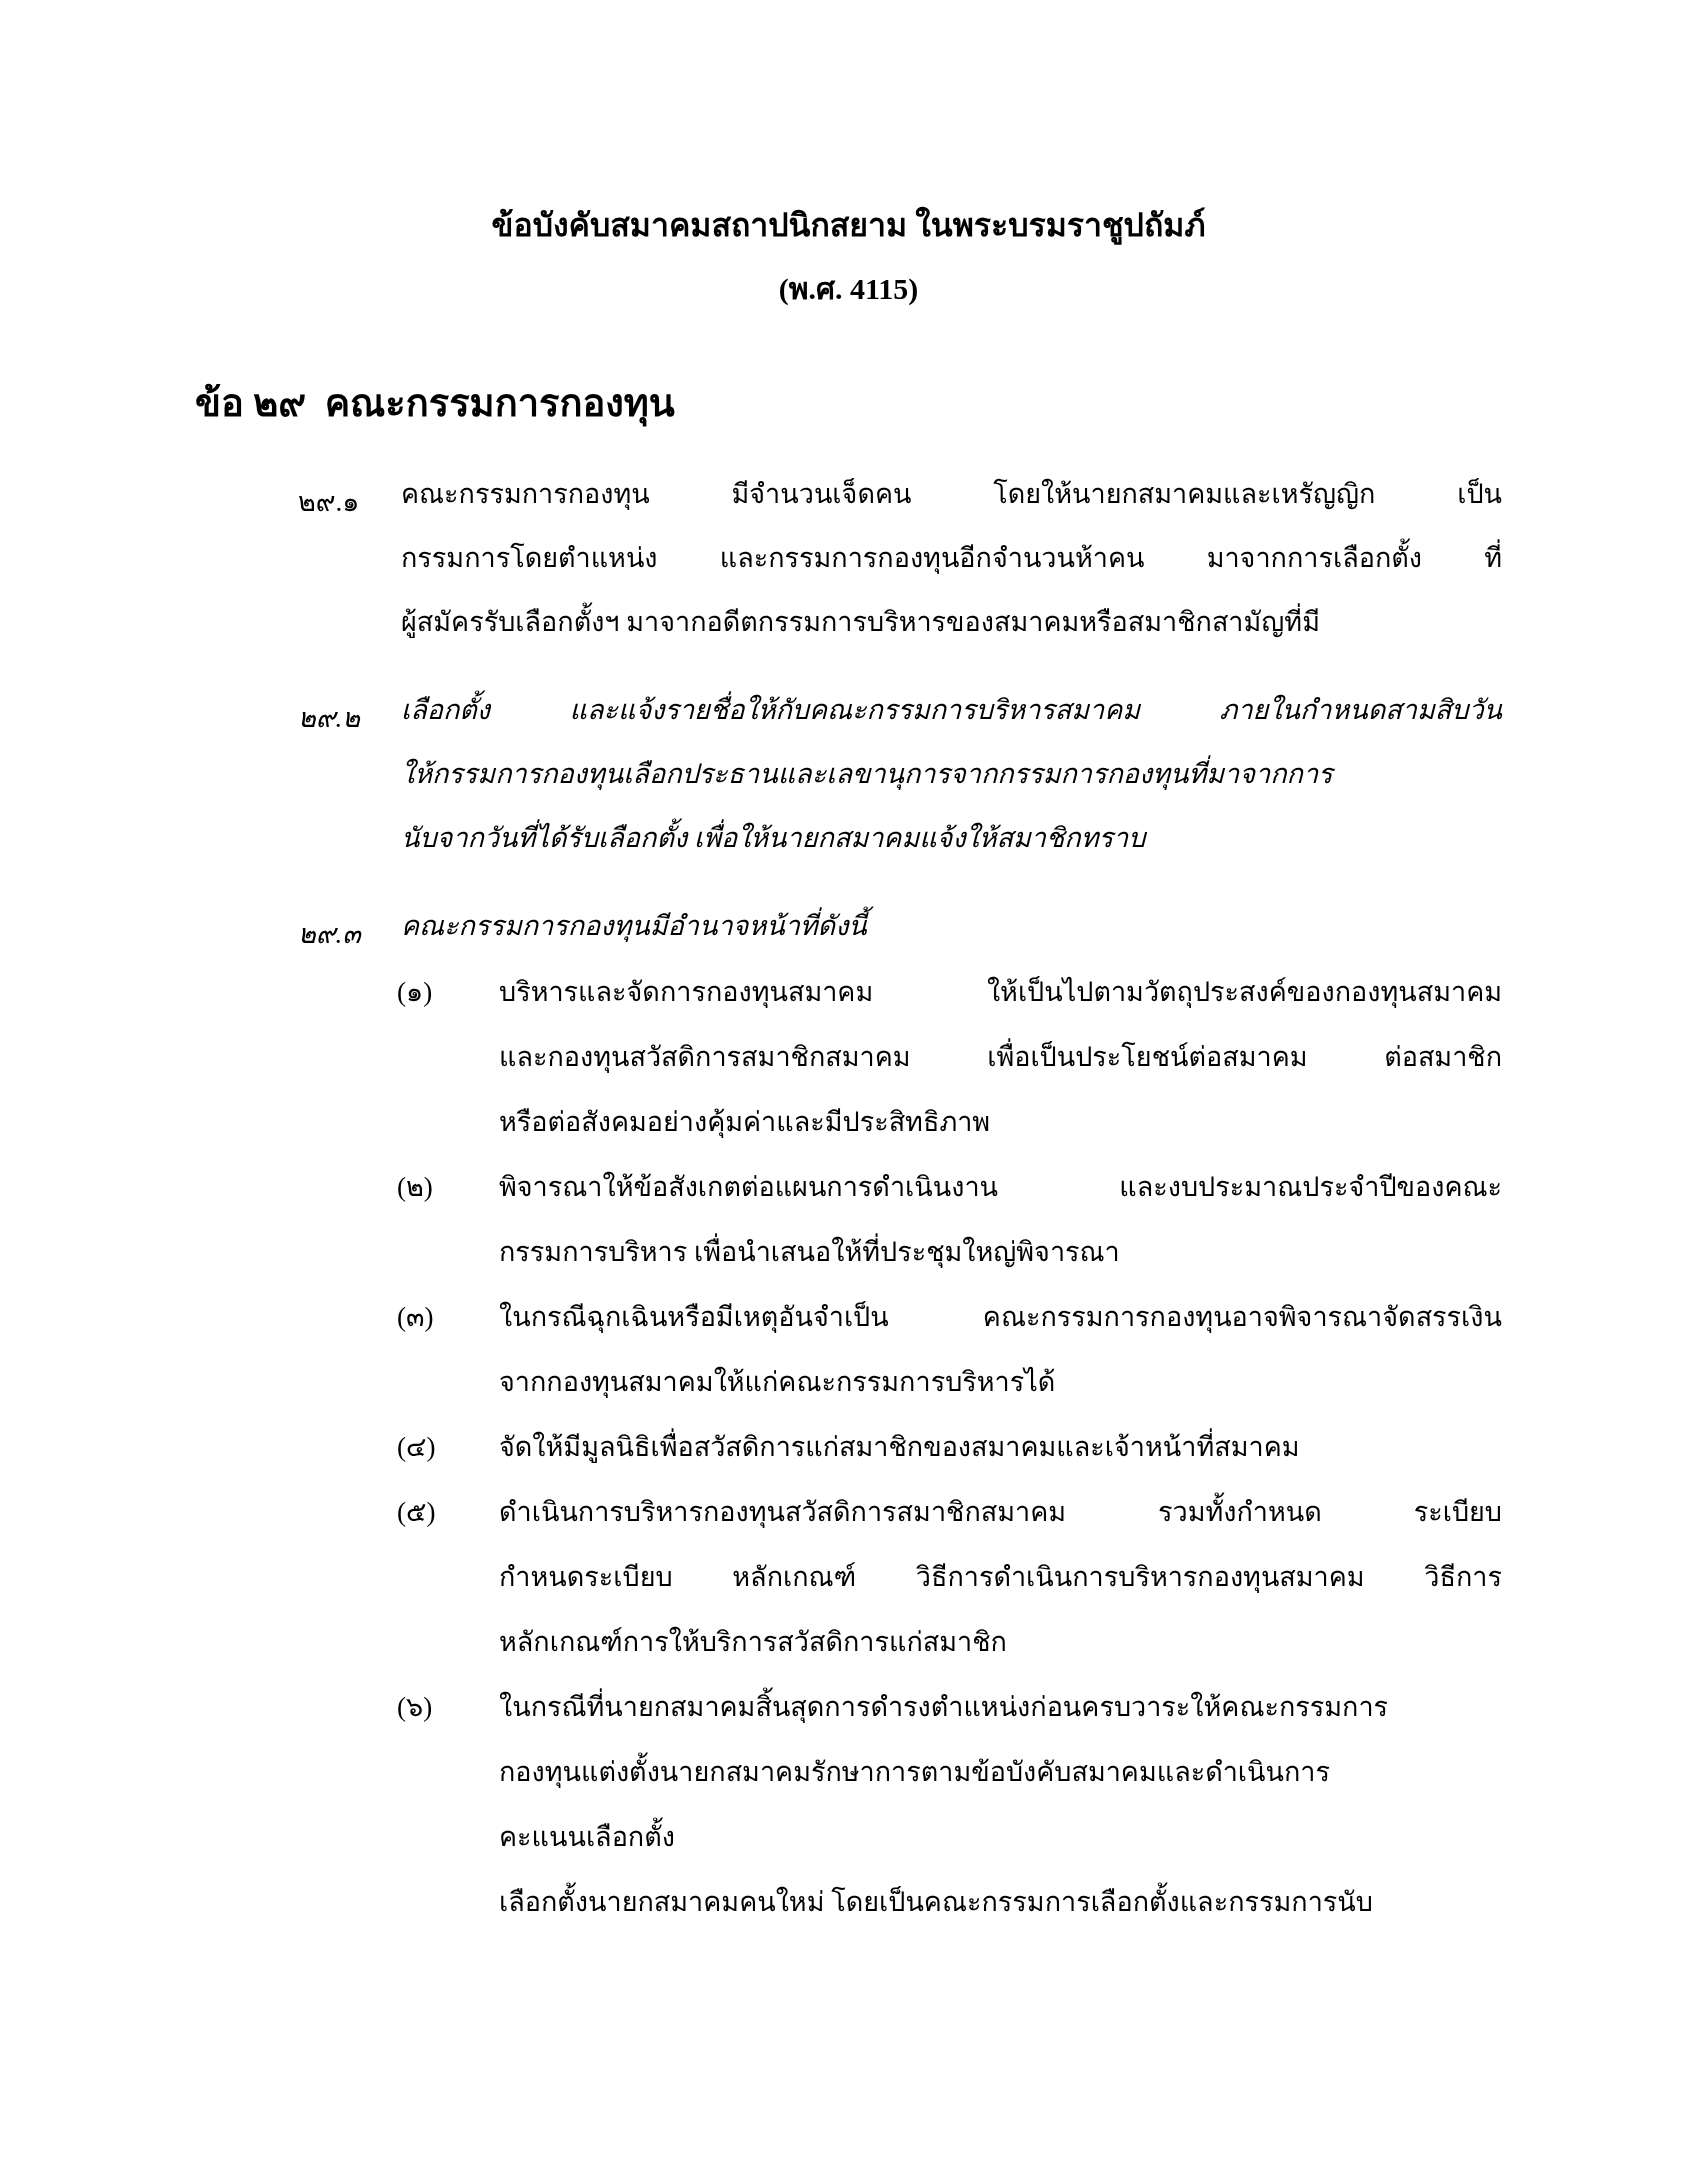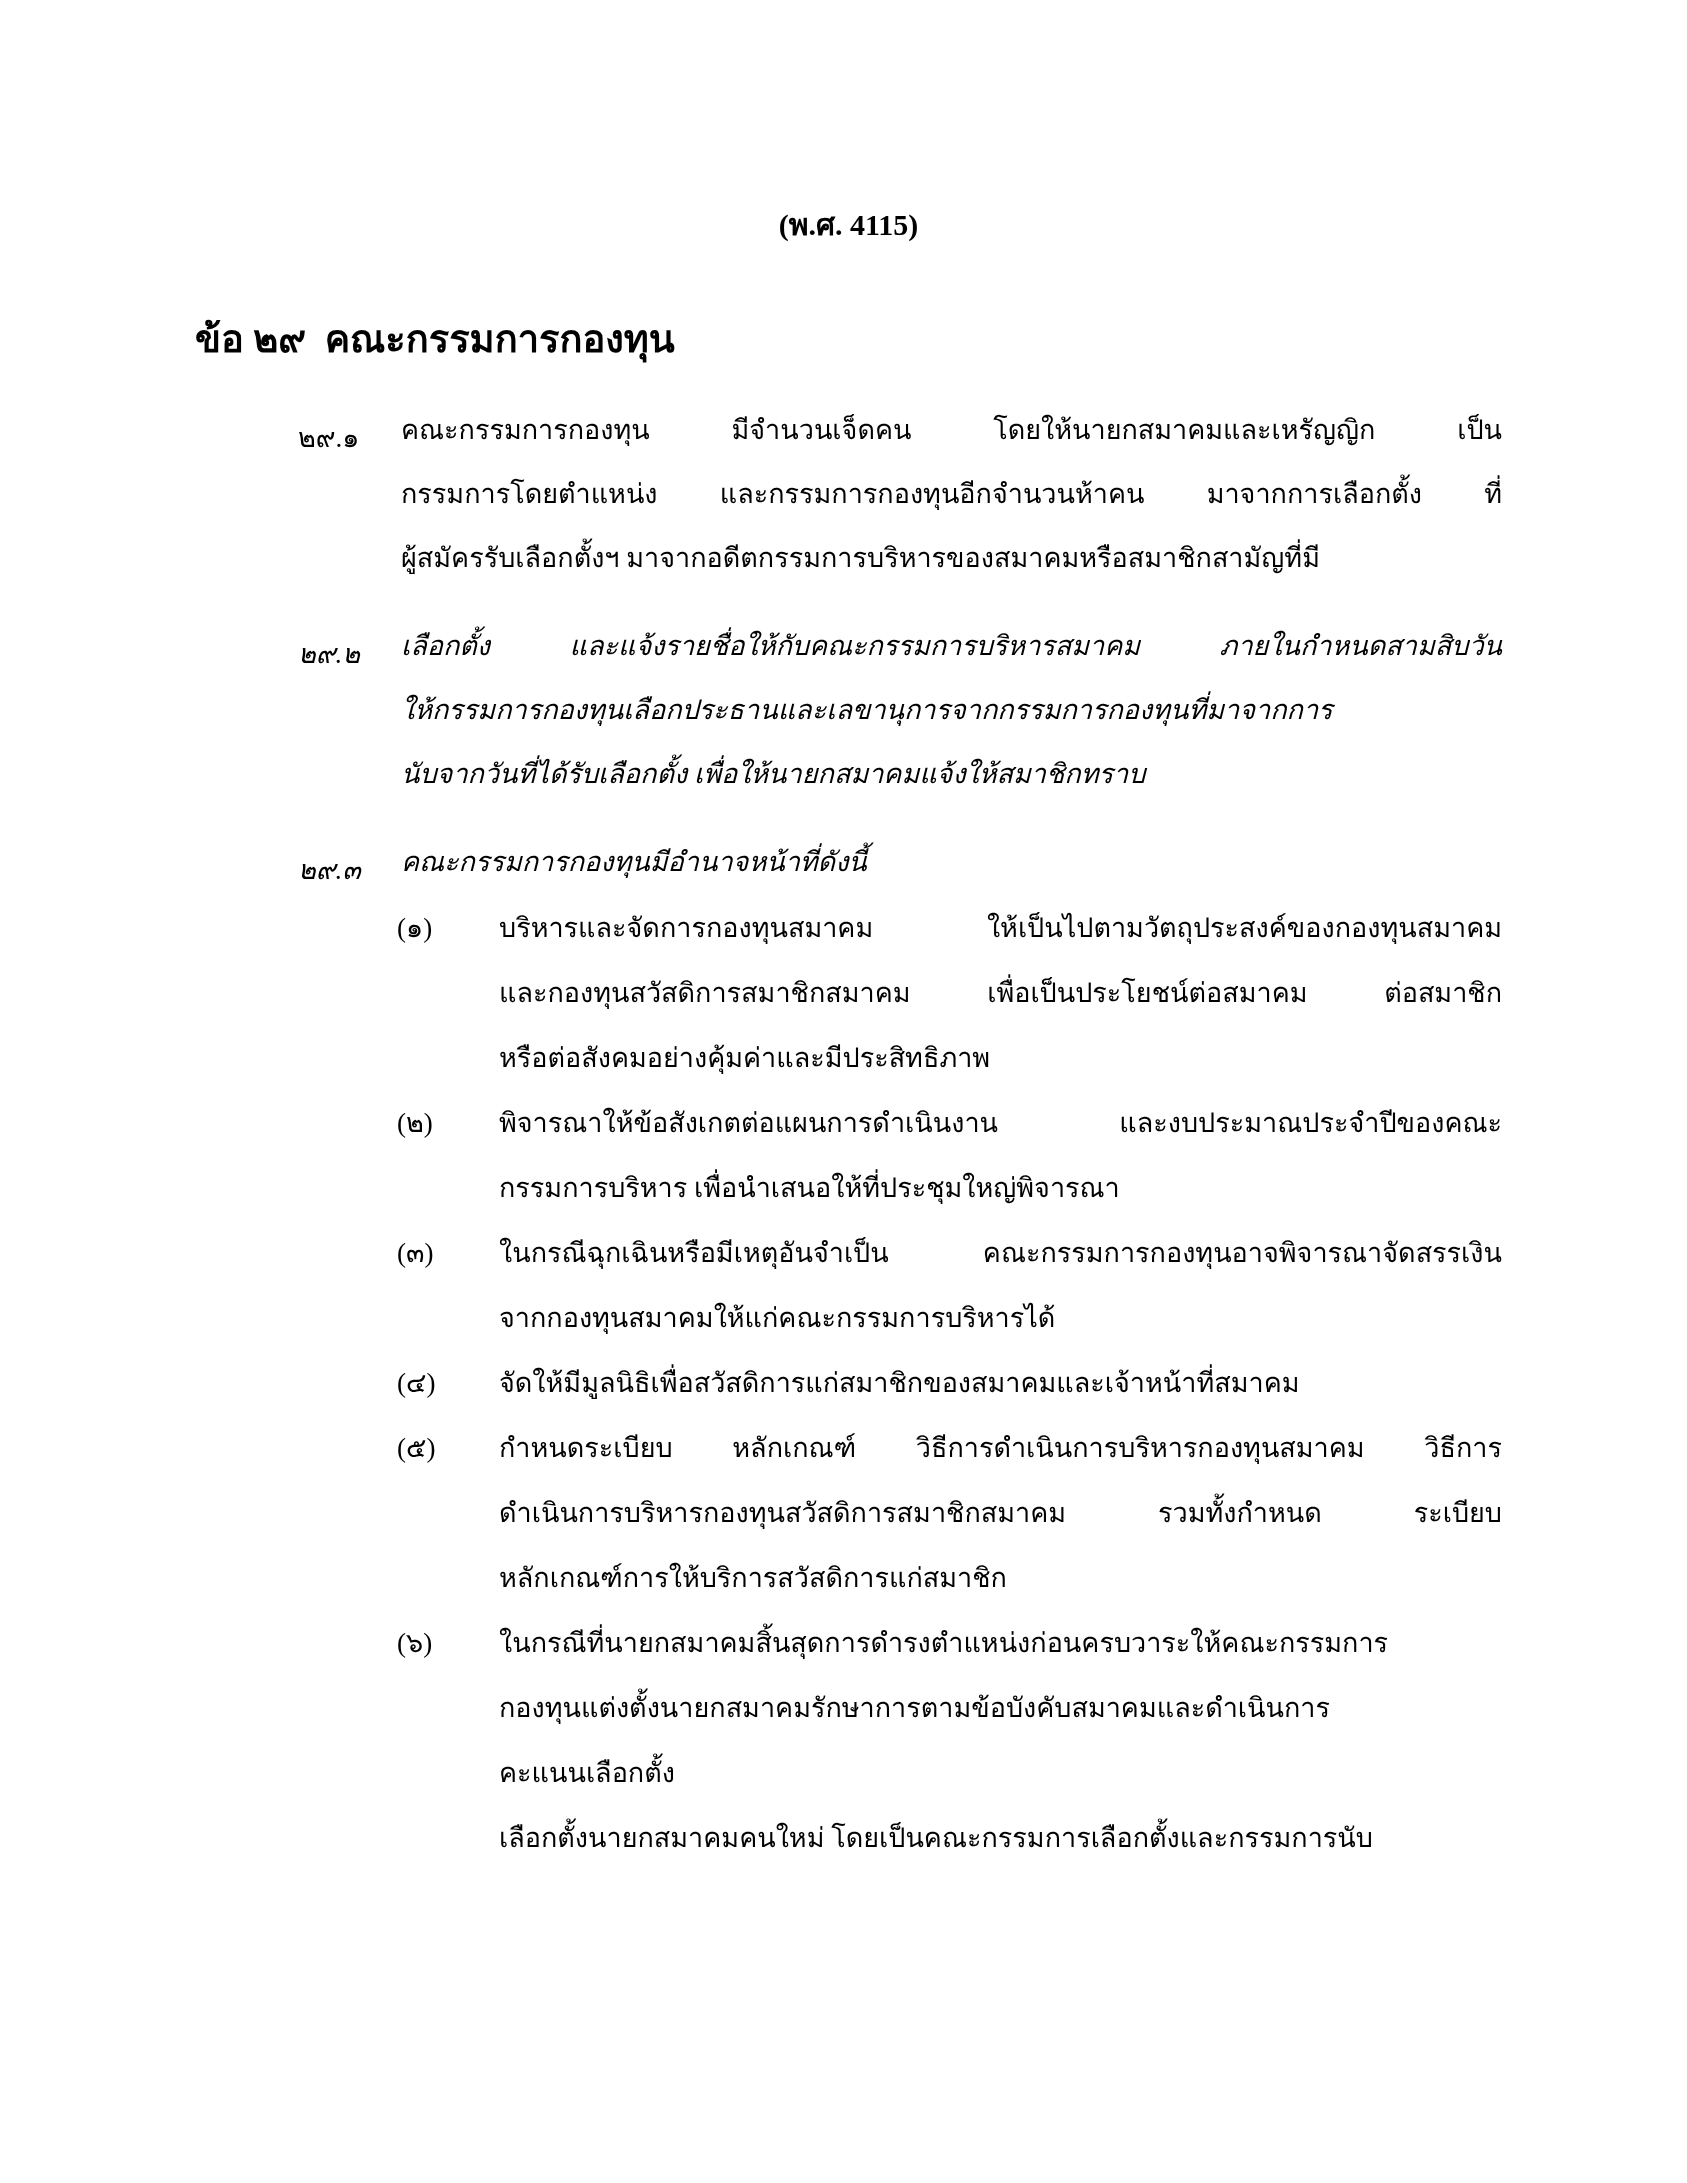--- a/index.html
+++ b/index.html
@@ -69,20 +69,21 @@
     text-align: justify;
     text-align-last: justify;
   }
 </style>
 </head>
 <body>
 
 <div class="page">
   <div class="content">
 
+    <div class="doc-title">ข้อบังคับสมาคมสถาปนิกสยาม ในพระบรมราชูปถัมภ์</div>
     <div class="doc-subtitle">(พ.ศ. 4115)</div>
 
     <div class="section-heading">
       <span class="sec-label">ข้อ ๒๙</span><span>คณะกรรมการกองทุน</span>
     </div>
 
     <div class="clause first">
       <span class="clause-num">๒๙.๑</span>
       <div class="clause-text">
         <div class="line">คณะกรรมการกองทุน มีจำนวนเจ็ดคน โดยให้นายกสมาคมและเหรัญญิก เป็น</div>
@@ -137,22 +138,22 @@
       <div class="item">
         <span class="item-marker">(๔)</span>
         <div class="item-text">
           <div class="line">จัดให้มีมูลนิธิเพื่อสวัสดิการแก่สมาชิกของสมาคมและเจ้าหน้าที่สมาคม</div>
         </div>
       </div>
 
       <div class="item">
         <span class="item-marker">(๕)</span>
         <div class="item-text">
+          <div class="line">ดำเนินการบริหารกองทุนสวัสดิการสมาชิกสมาคม รวมทั้งกำหนด ระเบียบ</div>
           <div class="line">กำหนดระเบียบ  หลักเกณฑ์  วิธีการดำเนินการบริหารกองทุนสมาคม วิธีการ</div>
-          <div class="line">ดำเนินการบริหารกองทุนสวัสดิการสมาชิกสมาคม รวมทั้งกำหนด ระเบียบ</div>
           <div class="line">หลักเกณฑ์การให้บริการสวัสดิการแก่สมาชิก</div>
         </div>
       </div>
 
       <div class="item">
         <span class="item-marker">(๖)</span>
         <div class="item-text">
           <div class="line">ในกรณีที่นายกสมาคมสิ้นสุดการดำรงตำแหน่งก่อนครบวาระให้คณะกรรมการ</div>
           <div class="line">กองทุนแต่งตั้งนายกสมาคมรักษาการตามข้อบังคับสมาคมและดำเนินการ</div>
           <div class="line">คะแนนเลือกตั้ง</div>

